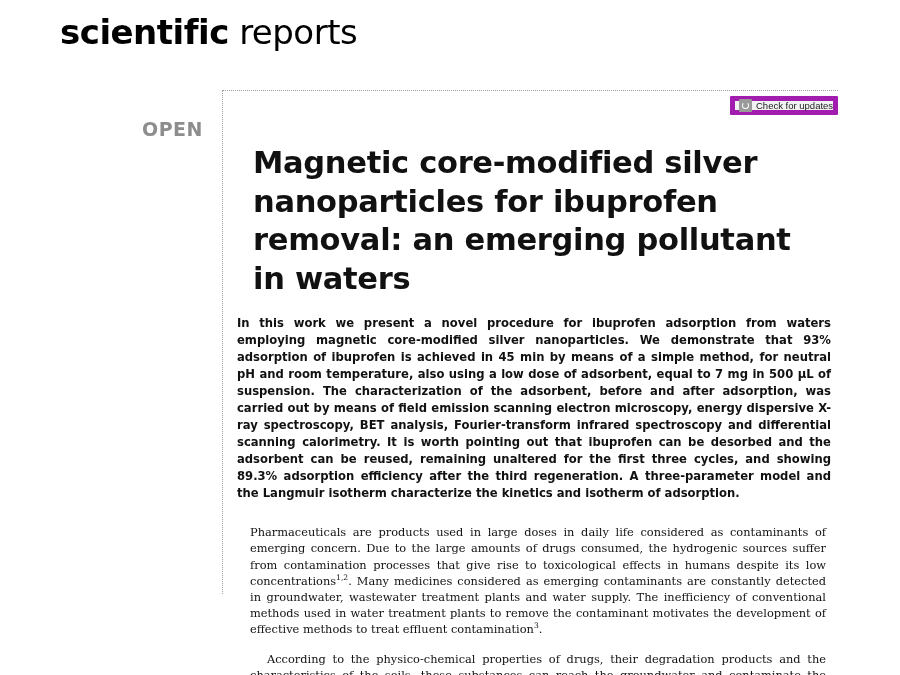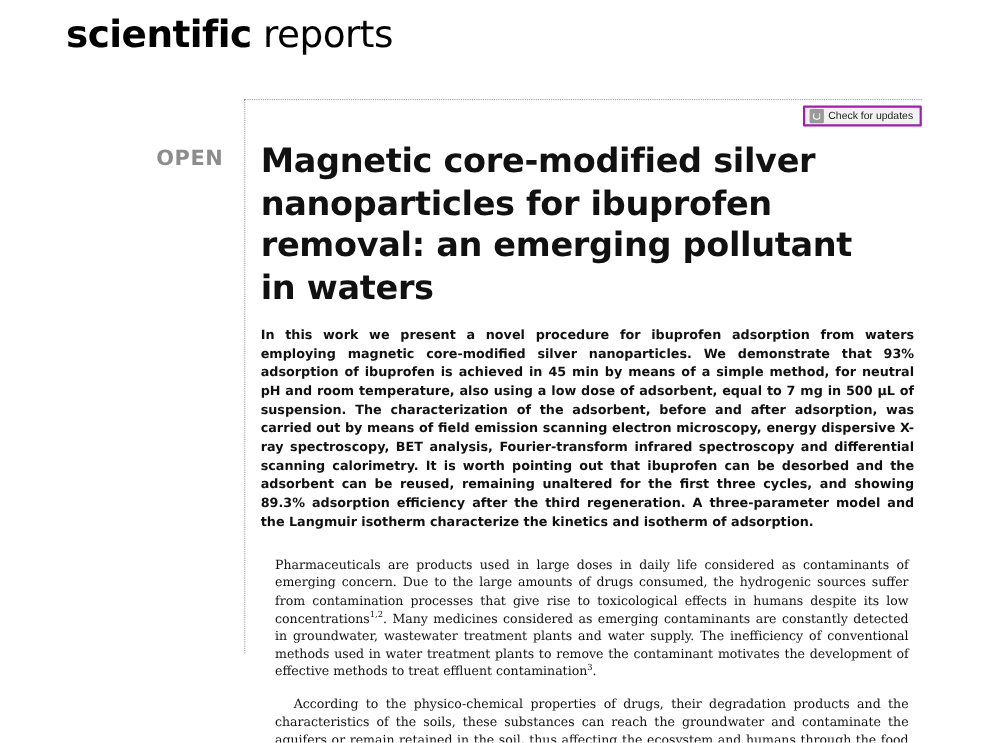--- a/index.html
+++ b/index.html
@@ -36,21 +36,21 @@
   .masthead .light {
     font-weight: 400;
   }
   
   .updates-badge {
     position: absolute;
     left: 730px;
     top: 96px;
     width: 108px;
     height: 19px;
-    border: 2px solid #a21caf;
+    border: 5px solid #a21caf;
     background: #f2f2f2;
     display: flex;
     align-items: center;
     gap: 4px;
     padding-left: 4px;
     box-sizing: border-box;
     border-radius: 1px;
   }
   .updates-badge .badge-icon {
     width: 13px;
@@ -92,42 +92,42 @@
     left: 222px;
     top: 90px;
     width: 616px;
     height: 0;
     border-top: 1px dotted #9e9e9e;
   }
   
   .open-label {
     position: absolute;
     left: 142px;
-    top: 133px;
+    top: 118px;
     font-family: "DejaVu Sans", sans-serif;
     font-weight: 700;
     font-size: 19px;
     color: #8d8d8d;
     letter-spacing: 0.5px;
   }
   
   .article {
     position: absolute;
     left: 237px;
     top: 128px;
     width: 600px;
   }
   .title {
     font-family: "DejaVu Sans", sans-serif;
     font-weight: 700;
     font-size: 30.5px;
     line-height: 1.27;
     letter-spacing: -0.3px;
     color: #111111;
-    margin: 0;
+    margin: 16px;
     width: 560px;
   }
   .authors {
     margin-top: 16px;
     font-family: "DejaVu Sans", sans-serif;
     font-size: 12.6px;
     font-weight: 400;
     color: #111111;
     line-height: 1.35;
   }

